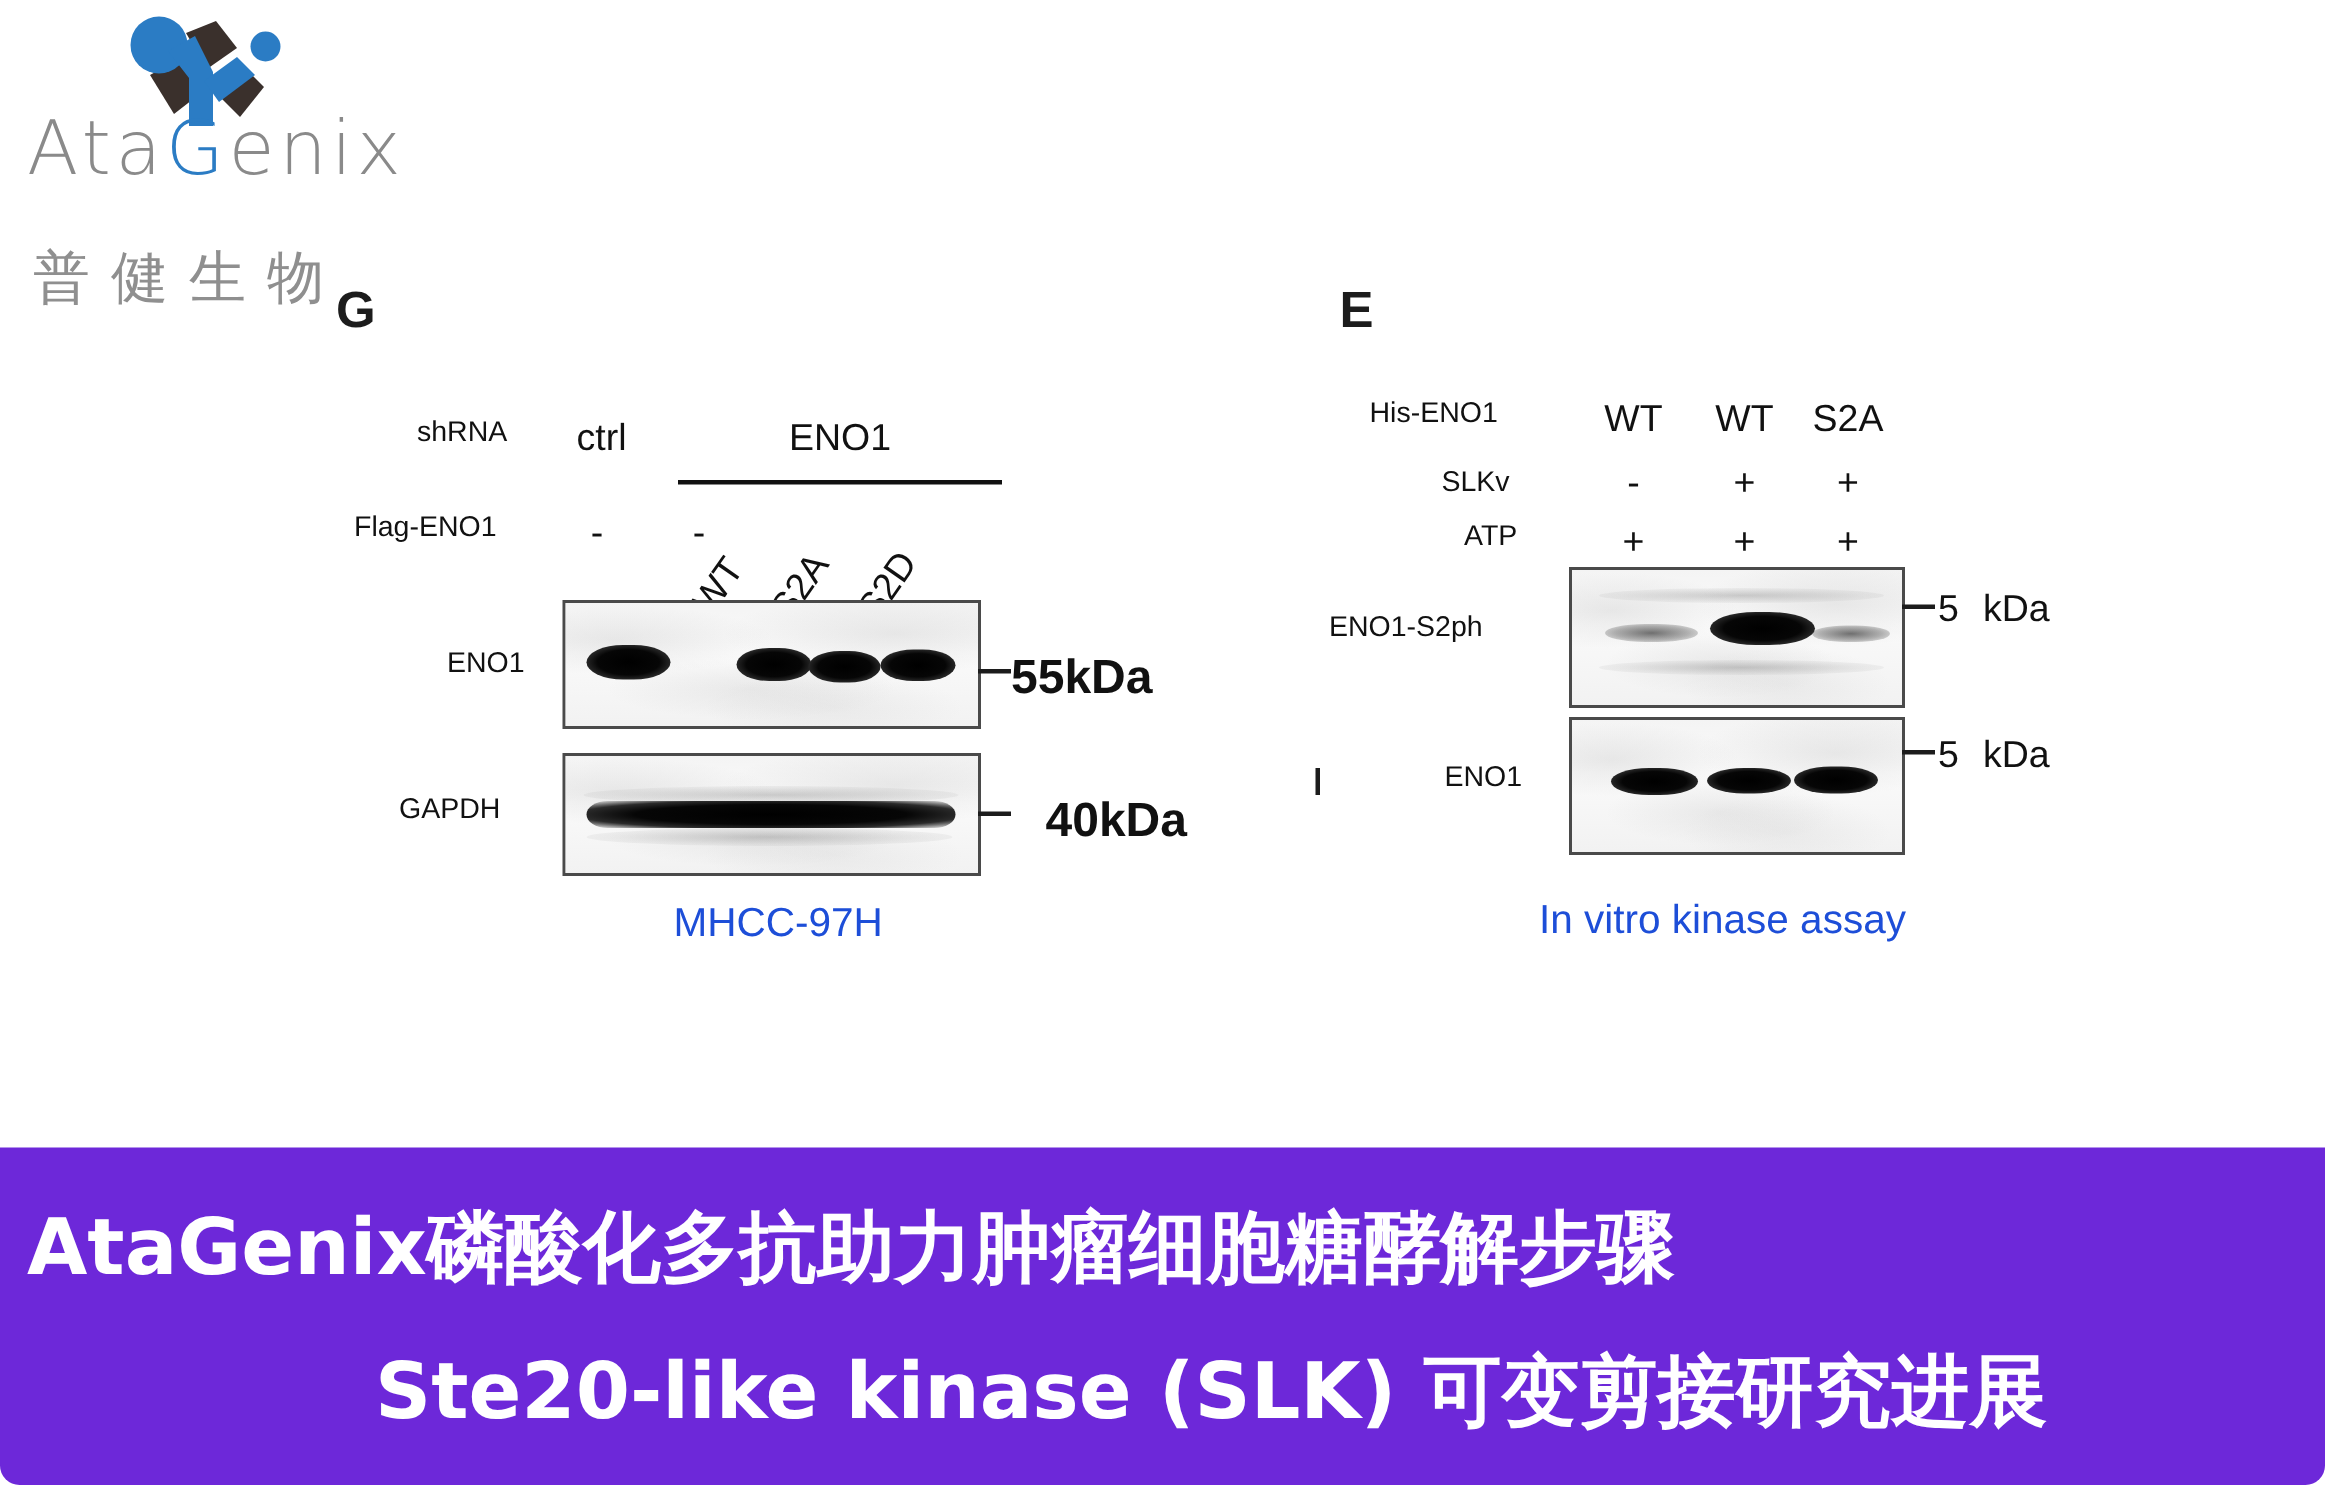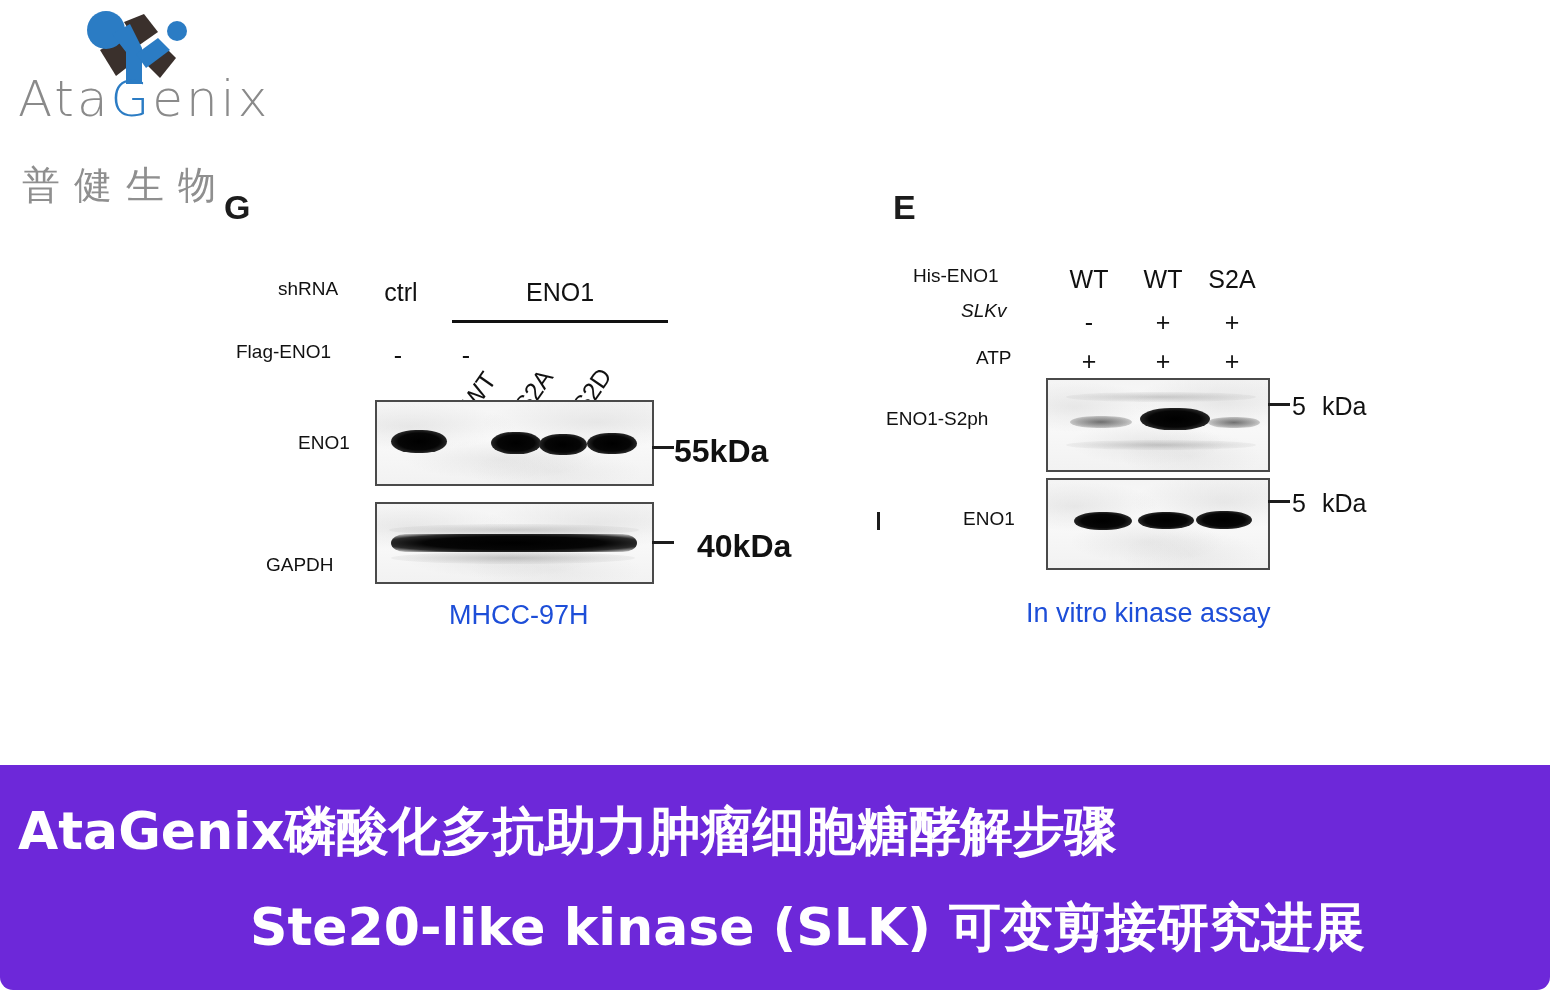--- a/index.html
+++ b/index.html
@@ -244,40 +244,40 @@
   <div class="blot-box" style="left:375px; top:400px; width:275px; height:82px;">
     <div class="blot-noise"></div>
     <div class="band" style="left:14px; top:28px; width:56px; height:23px;"></div>
     <div class="band" style="left:114px; top:30px; width:50px; height:22px;"></div>
     <div class="band" style="left:162px; top:32px; width:48px; height:21px;"></div>
     <div class="band" style="left:210px; top:31px; width:50px; height:21px;"></div>
   </div>
   <div class="mw-tick" style="left:652px; top:446px;"></div>
   <div class="mw-text" style="left:674px; top:433px;">55kDa</div>
 
-  <div class="row-label" style="left:266px; top:554px;">GAPDH</div>
+  <div class="row-label" style="left:266px; top:529px;">GAPDH</div>
   <div class="blot-box" style="left:375px; top:502px; width:275px; height:78px;">
     <div class="blot-noise"></div>
     <div class="band-smear" style="left:12px; top:20px; width:250px; height:12px;"></div>
     <div class="band" style="left:14px; top:30px; width:246px; height:18px; border-radius:14px/9px;"></div>
     <div class="band-smear" style="left:14px; top:48px; width:244px; height:12px;"></div>
   </div>
   <div class="mw-tick" style="left:652px; top:541px;"></div>
   <div class="mw-text" style="left:674px; top:528px;margin-left:23px;">40kDa</div>
 
   <div class="caption" style="left:449px; top:600px;">MHCC-97H</div>
 
   <div class="panel-letter" style="left:893px; top:188px;">E</div>
 
   <div class="row-label" style="left:913px; top:265px;">His-ENO1</div>
   <div class="lane-val" style="left:1058px; top:265px; width:62px;">WT</div>
   <div class="lane-val" style="left:1132px; top:265px; width:62px;">WT</div>
   <div class="lane-val" style="left:1198px; top:265px; width:68px;">S2A</div>
 
-  <div class="row-label" style="left:961px; top:300px;font-style:italic;">SLKv</div>
+  <div class="row-label" style="left:961px; top:311px;">SLKv</div>
   <div class="lane-val" style="left:1058px; top:308px; width:62px;">-</div>
   <div class="lane-val" style="left:1132px; top:308px; width:62px;">+</div>
   <div class="lane-val" style="left:1198px; top:308px; width:68px;">+</div>
 
   <div class="row-label" style="left:976px; top:347px;">ATP</div>
   <div class="lane-val" style="left:1058px; top:347px; width:62px;">+</div>
   <div class="lane-val" style="left:1132px; top:347px; width:62px;">+</div>
   <div class="lane-val" style="left:1198px; top:347px; width:68px;">+</div>
 
   <div class="row-label" style="left:886px; top:408px;">ENO1-S2ph</div>

